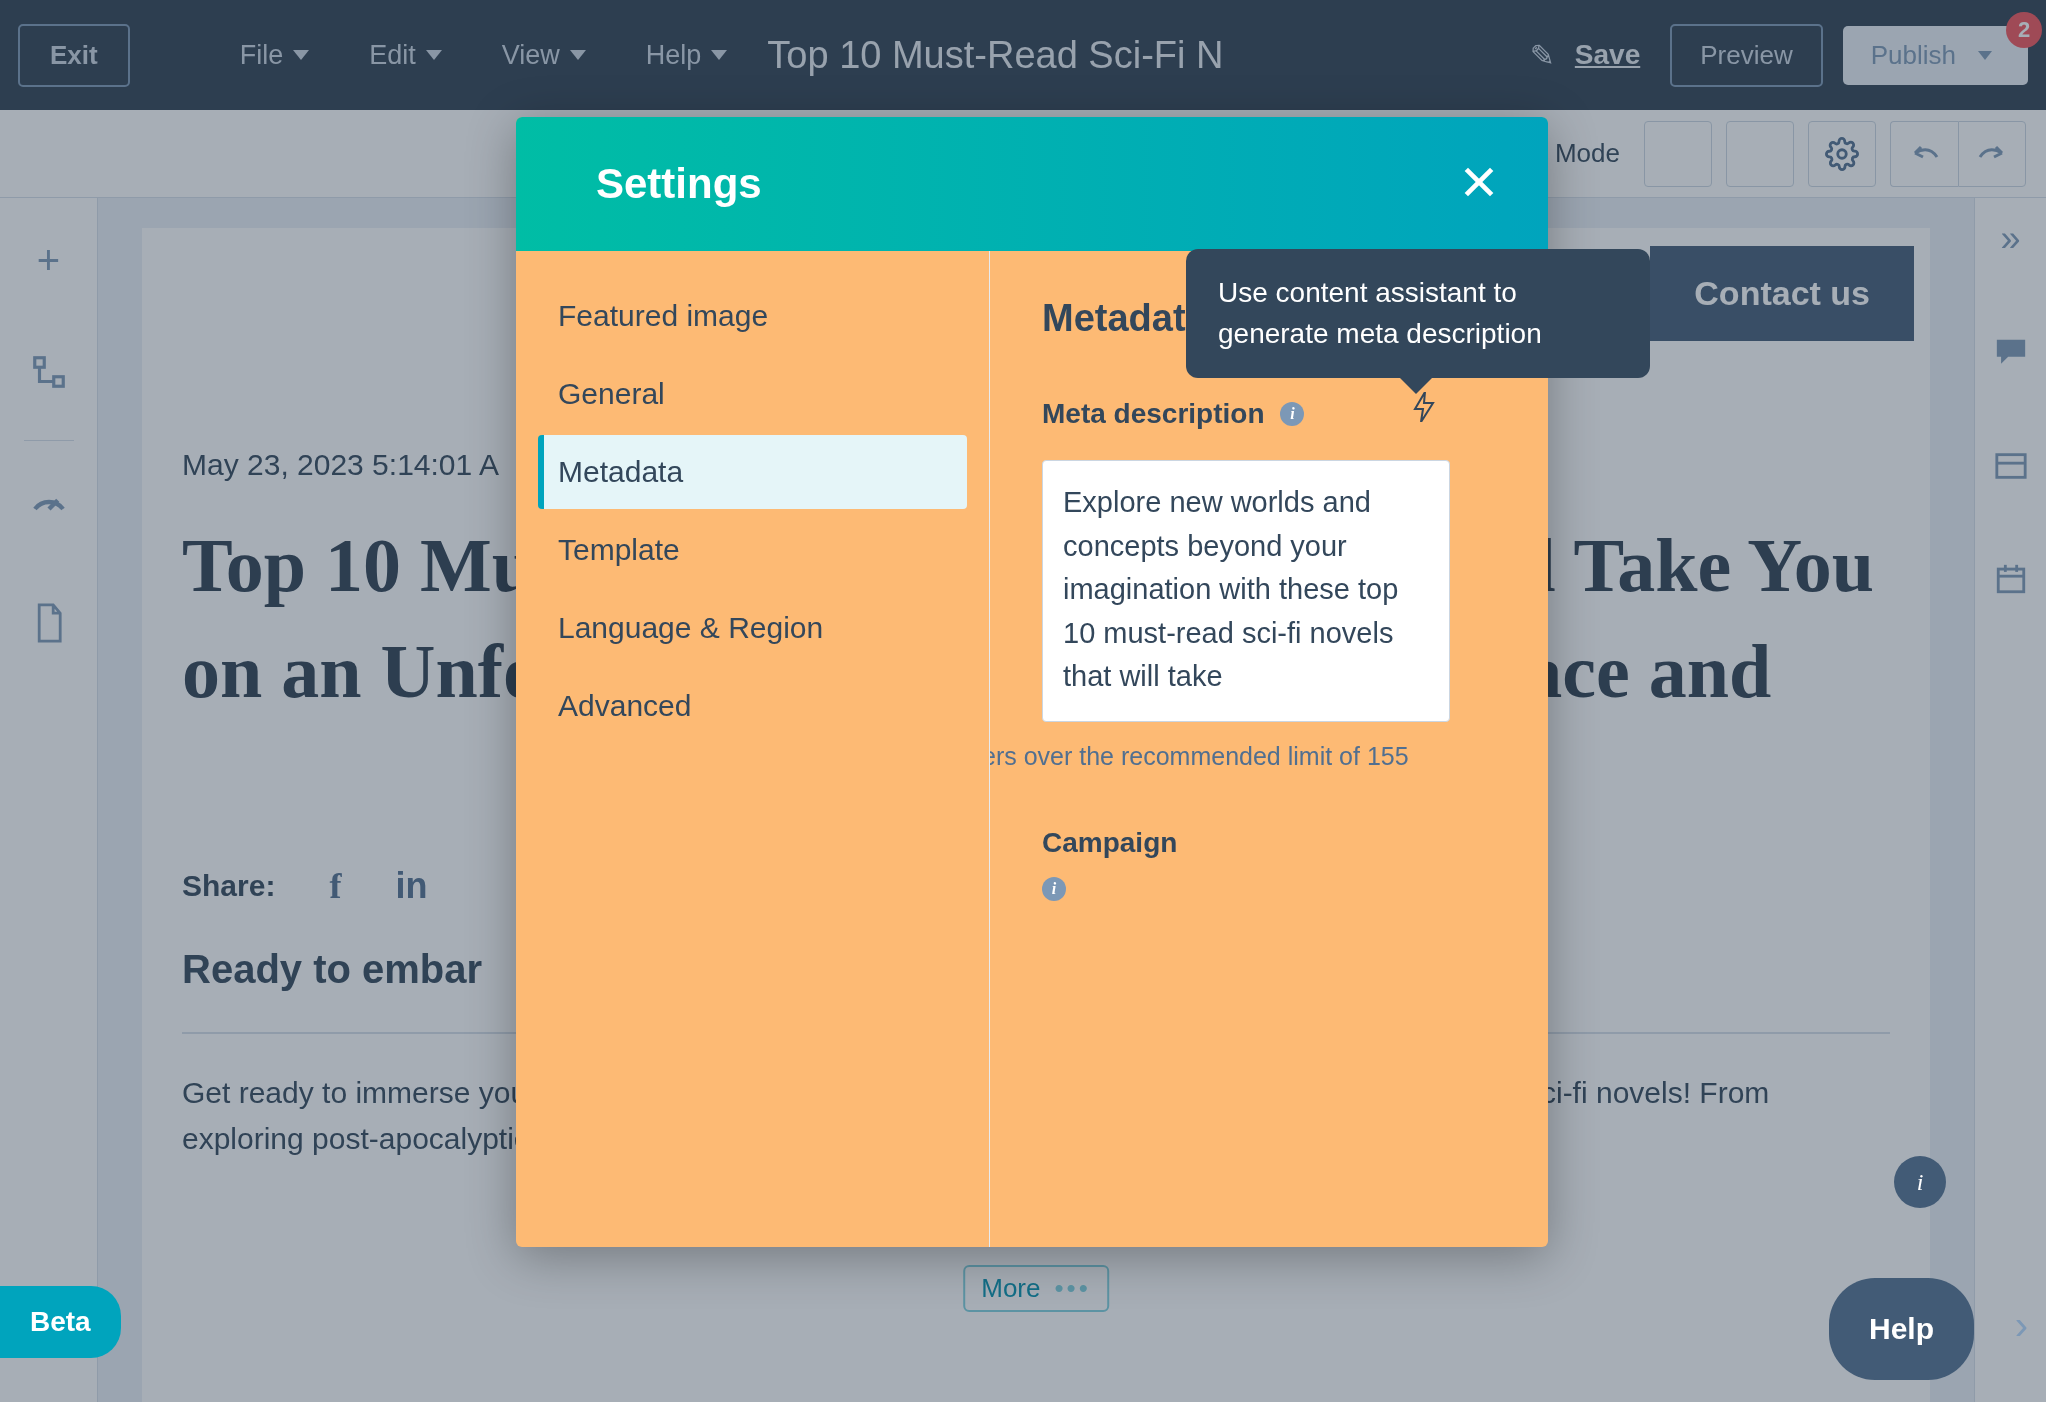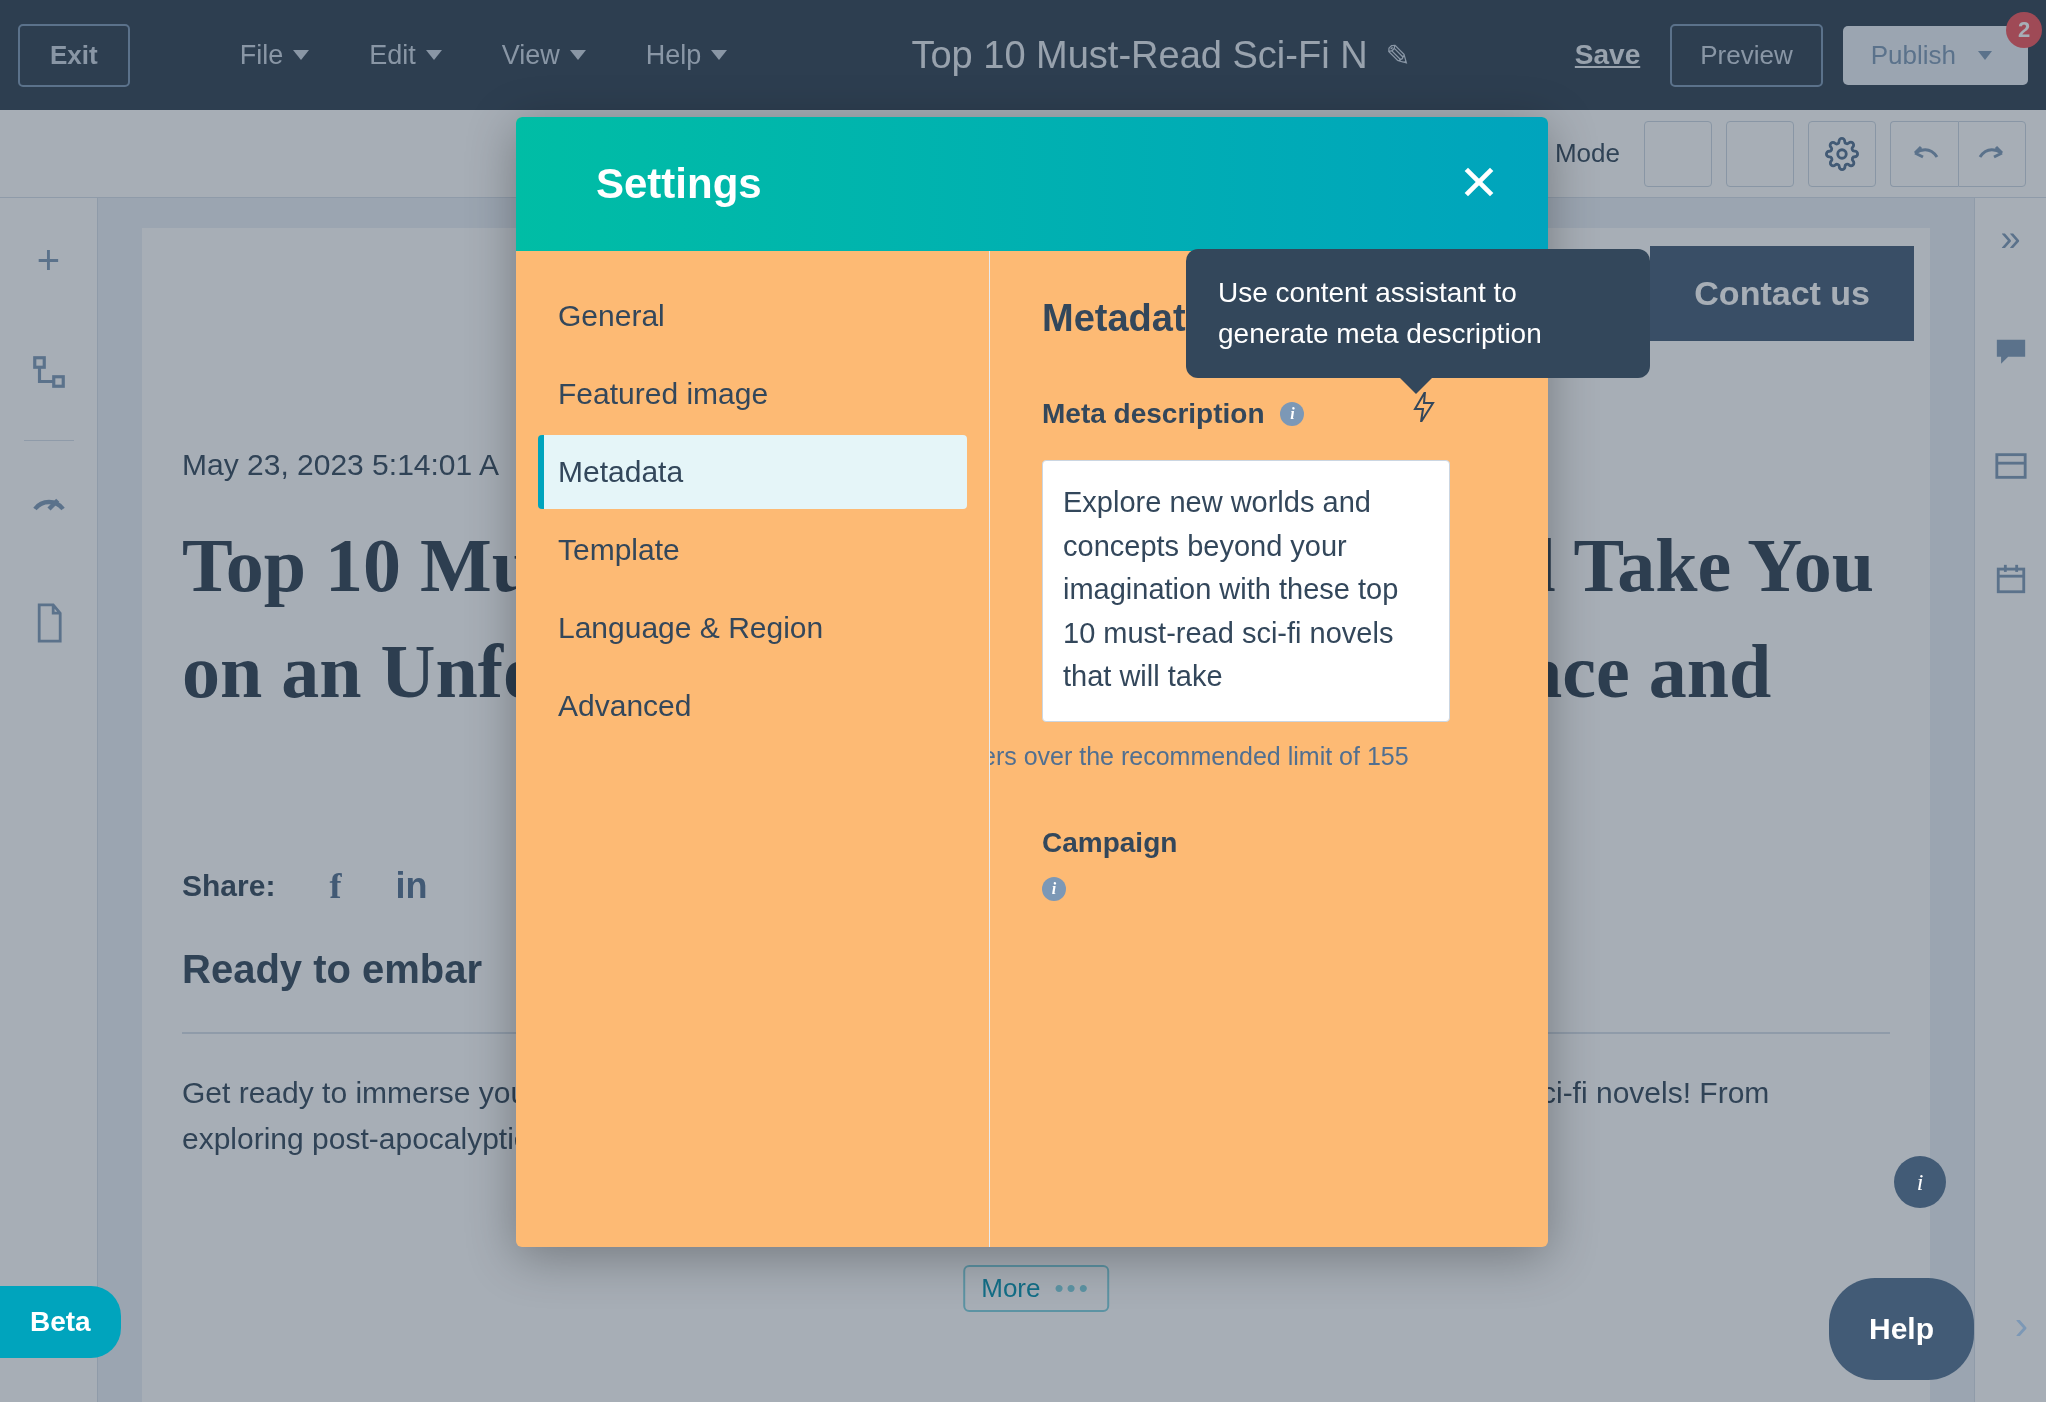--- a/index.html
+++ b/index.html
@@ -3,21 +3,21 @@
 <meta charset="utf-8">
 <style>
 * { margin: 0; padding: 0; box-sizing: border-box; }
 body { font-family: -apple-system, BlinkMacSystemFont, 'Segoe UI', sans-serif; background: #f5f8fa; overflow: hidden; width: 2046px; height: 1402px; position: relative; }
 
 
 .topbar { background: #2d3e50; height: 110px; display: flex; align-items: center; padding: 0 18px; gap: 20px; }
 .exit-btn { border: 2px solid #7c98b6; background: transparent; color: #cbd6e2; padding: 14px 30px; border-radius: 5px; font-size: 26px; cursor: pointer; font-weight: bold; }
 .menu-item { color: #cbd6e2; font-size: 27px; display: flex; align-items: center; gap: 10px; padding: 10px 20px; cursor: pointer; }
 .chevron-down { width: 0; height: 0; border-left: 8px solid transparent; border-right: 8px solid transparent; border-top: 10px solid #cbd6e2; }
-.title-area { flex: 1; display: flex; align-items: center; justify-content: center; gap: 18px; }
+.title-area { flex: 1; display: flex; align-items: center; justify-content: space-between; gap: 18px; }
 .doc-title { color: #e5eaf0; font-size: 38px; font-weight: 400; }
 .pencil-icon { color: #cbd6e2; font-size: 30px; }
 .save-link { color: #e5eaf0; font-size: 28px; text-decoration: underline; font-weight: 600; margin-right: 10px; }
 .preview-btn { border: 2px solid #7c98b6; background: transparent; color: #cbd6e2; padding: 14px 28px; border-radius: 5px; font-size: 26px; cursor: pointer; }
 .publish-btn { background: #eaf0f6; color: #7c98b6; padding: 14px 36px 14px 28px; border-radius: 5px; font-size: 26px; border: none; position: relative; display: flex; align-items: center; gap: 22px; }
 .publish-btn .chev { width: 0; height: 0; border-left: 7px solid transparent; border-right: 7px solid transparent; border-top: 9px solid #7c98b6; }
 .publish-badge { position: absolute; top: -14px; right: -14px; background: #f2545b; color: #fff; width: 36px; height: 36px; border-radius: 50%; display: flex; align-items: center; justify-content: center; font-size: 22px; font-weight: 600; }
 
 
 .toolbar { background: #fff; border-bottom: 1px solid #d6dfe8; height: 88px; display: flex; align-items: center; padding: 0 20px; gap: 14px; justify-content: flex-end; }
@@ -219,22 +219,22 @@
     <span class="modal-title">Settings</span>
     <button class="close-btn">
       <svg width="38" height="38" viewBox="0 0 24 24" stroke="#fff" stroke-width="3" fill="none">
           <line x1="4" y1="4" x2="20" y2="20"></line>
           <line x1="20" y1="4" x2="4" y2="20"></line>
         </svg>
     </button>
   </div>
   <div class="modal-body">
     <div class="modal-sidebar">
+      <div class="side-item">Featured image</div>
       <div class="side-item">General</div>
-      <div class="side-item">Featured image</div>
       <div class="side-item active">Metadata</div>
       <div class="side-item">Template</div>
       <div class="side-item">Language &amp; Region</div>
       <div class="side-item">Advanced</div>
     </div>
     <div class="modal-content">
       <h2 class="section-heading">Metadata</h2>
       <div class="field-label">
         <span>Meta description</span>
         <span class="info-icon">i</span>

